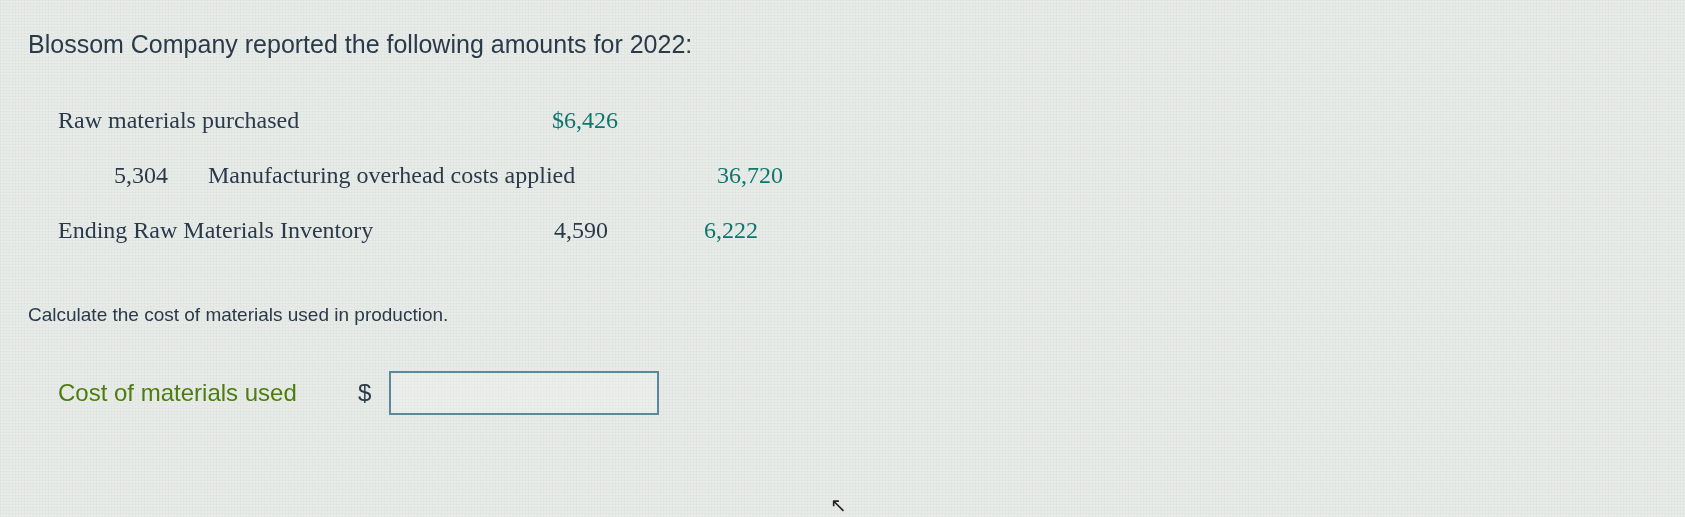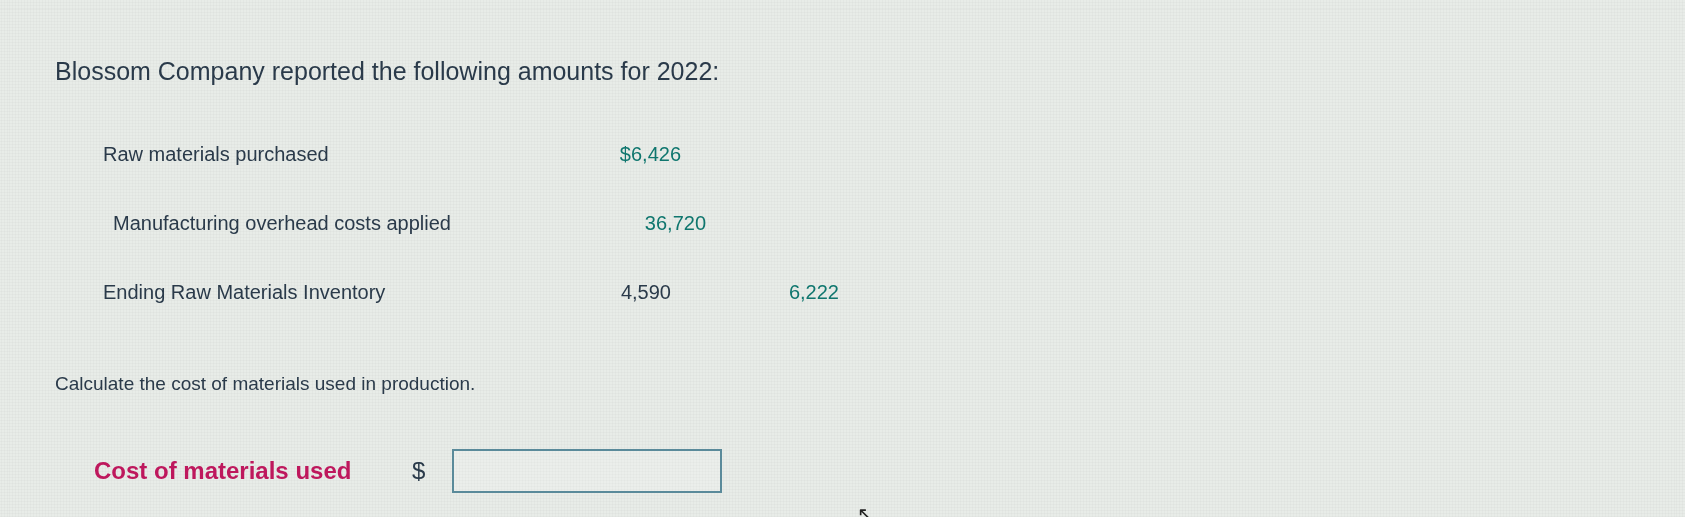--- a/index.html
+++ b/index.html
@@ -1,17 +1,17 @@
 <!DOCTYPE html>
 <html><head>
   <meta charset="utf-8">
   <style>
     * {
       box-sizing: border-box;
-      margin: 9px;
+      margin: 0;
       padding: 0;
     }
     body {
       width: 1685px;
       height: 517px;
       background: #e8ece8;
       background-image: 
         repeating-linear-gradient(0deg, rgba(0,0,0,0.02) 0px, rgba(0,0,0,0.02) 1px, transparent 1px, transparent 3px),
         repeating-linear-gradient(90deg, rgba(0,0,0,0.02) 0px, rgba(0,0,0,0.02) 1px, transparent 1px, transparent 3px);
       font-family: Arial, Helvetica, sans-serif;
@@ -26,21 +26,22 @@
       margin-bottom: 48px;
     }
     .data-section {
       padding-left: 30px;
       margin-bottom: 60px;
     }
     .data-row {
       display: flex;
       align-items: flex-end;
       margin-bottom: 28px;
-      font-size: 20px;
+      font-size: 24px;
+      font-family: Liberation Serif, serif;
     }
     .label-left {
       width: 440px;
       color: #2a3a4a;
     }
     .value-left {
       width: 140px;
       text-align: right;
       color: #2a3a4a;
       padding-right: 30px;
@@ -61,22 +62,21 @@
       margin-bottom: 45px;
     }
     .answer-row {
       display: flex;
       align-items: center;
       padding-left: 30px;
       font-size: 24px;
     }
     .answer-label {
       width: 300px;
-      color: #be185d;
-      font-weight: bold;
+      color: #4d7c0f;
     }
     .dollar-sign {
       margin-right: 18px;
       color: #2a3a4a;
     }
     .answer-input {
       width: 270px;
       height: 44px;
       border: 2px solid #5a8a9a;
       background: rgba(255,255,255,0.15);
@@ -96,20 +96,21 @@
 <body>
 
 <div class="intro">Blossom Company reported the following amounts for 2022:</div>
 
 <div class="data-section">
   <div class="data-row">
     <div class="label-left">Raw materials purchased</div>
     <div class="value-right">$6,426</div>
   </div>
   <div class="data-row">
+    <div class="value-left">5,304</div>
     <div class="label-right">Manufacturing overhead costs applied</div>
     <div class="value-right">36,720</div>
   </div>
   <div class="data-row">
     <div class="label-left">Ending Raw Materials Inventory</div>
     <div class="value-left">4,590</div>
     <div class="value-right">6,222</div>
   </div>
 </div>
 

